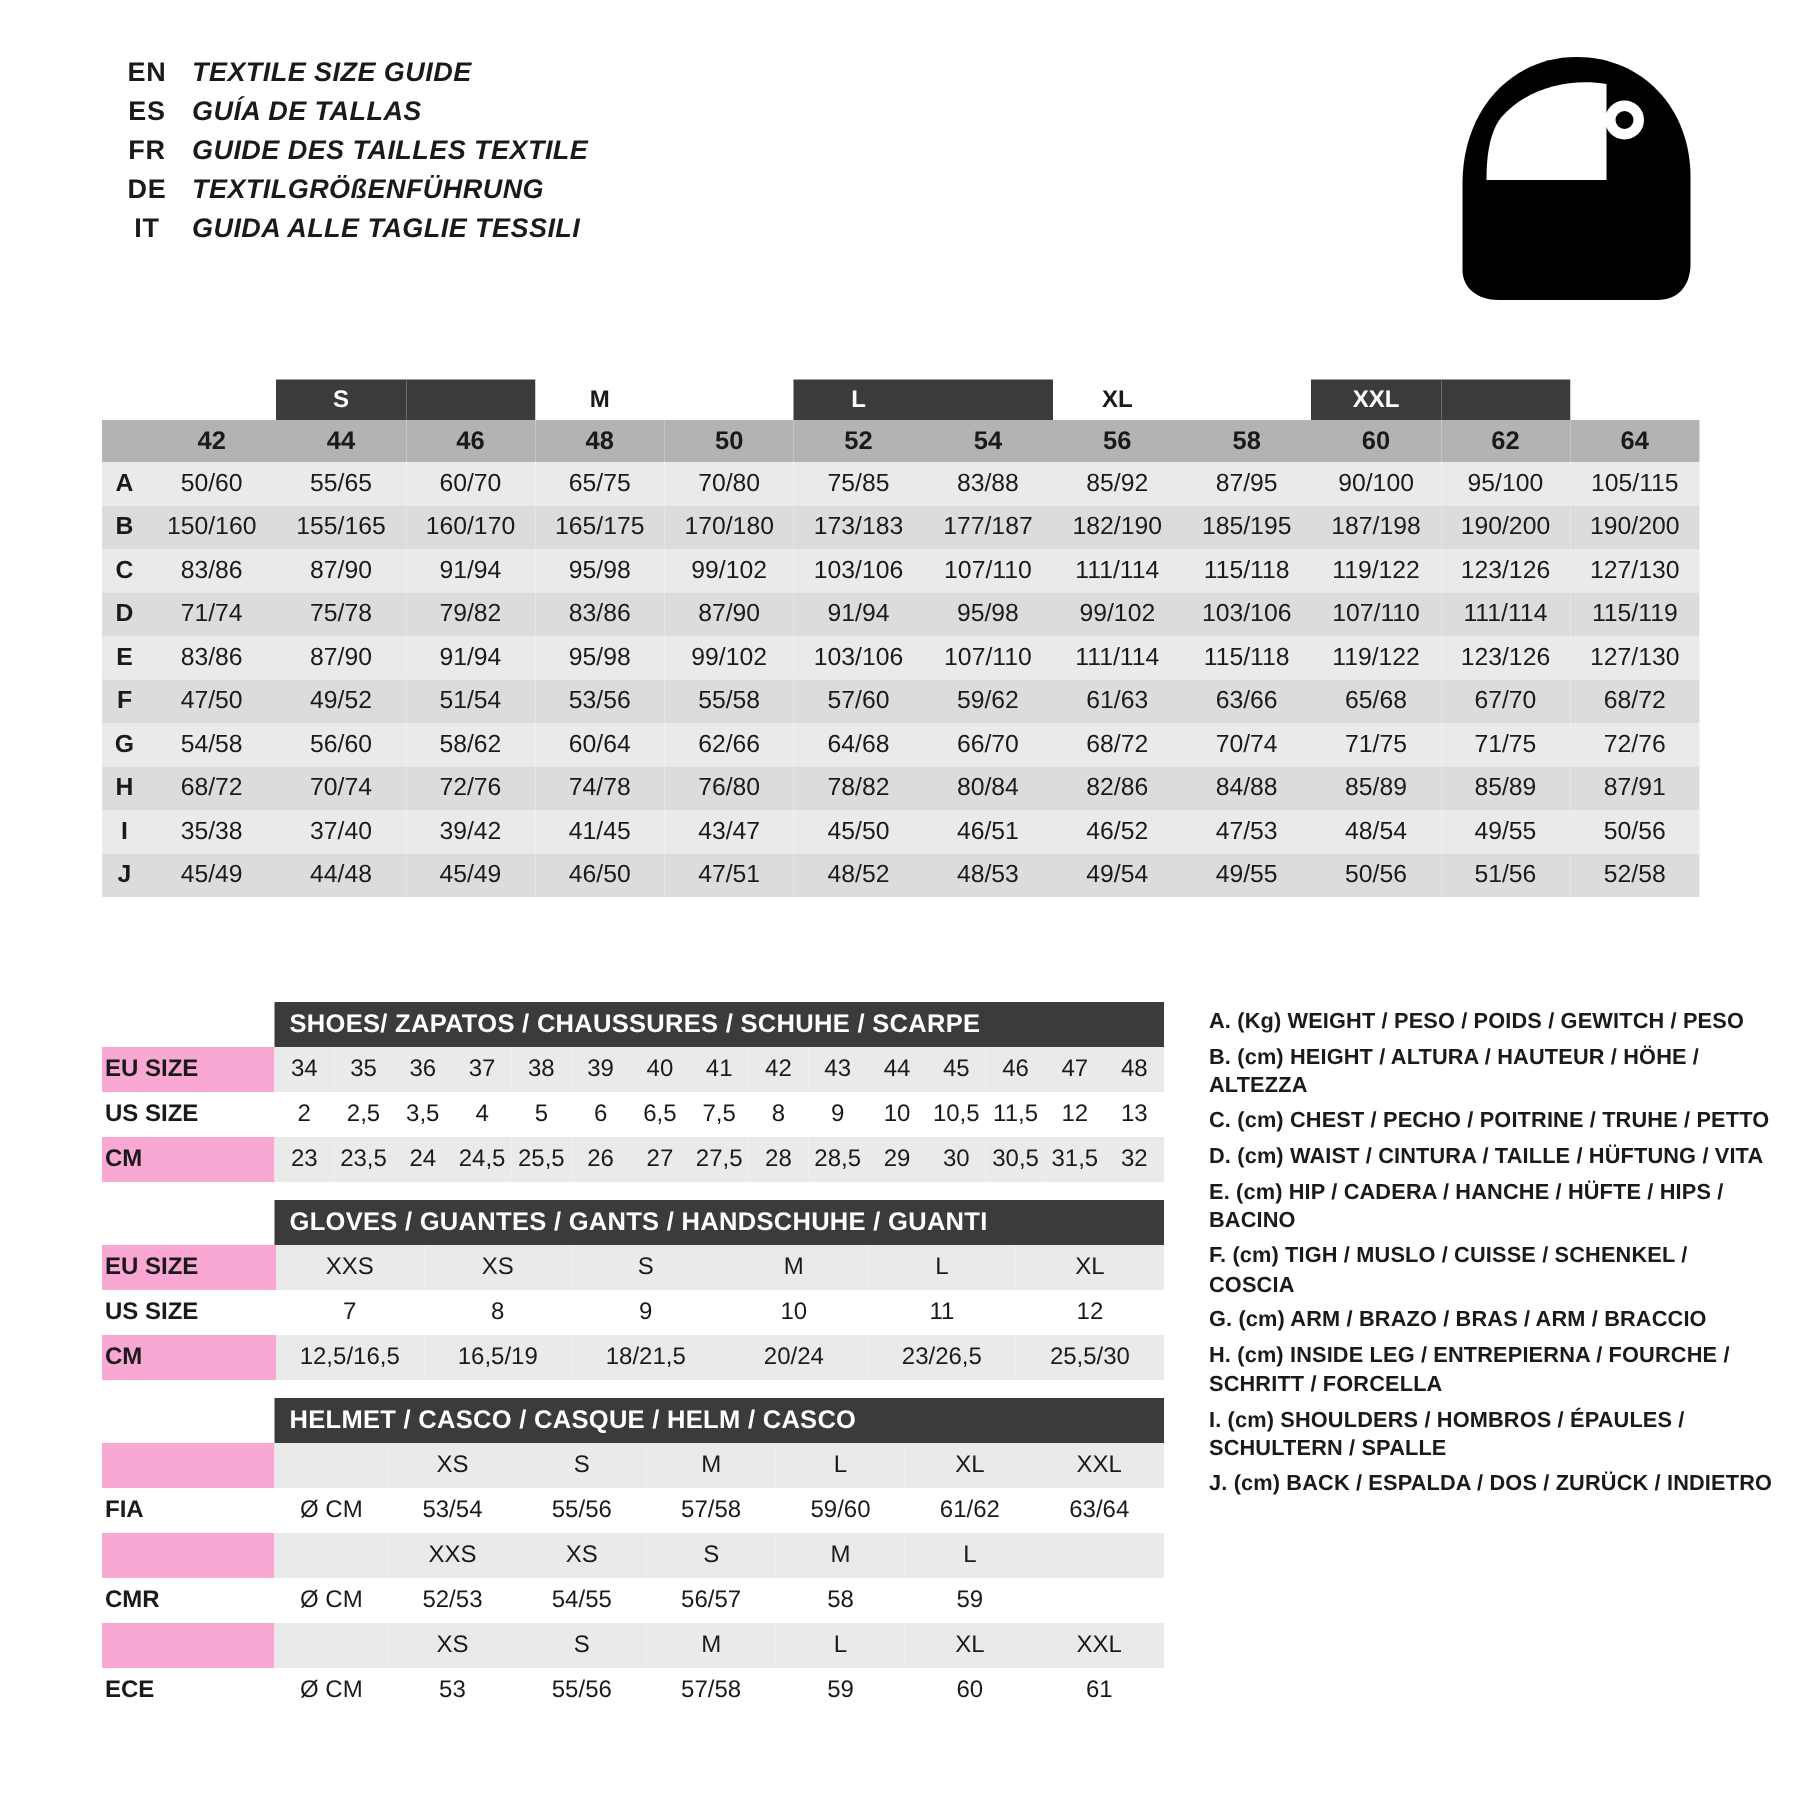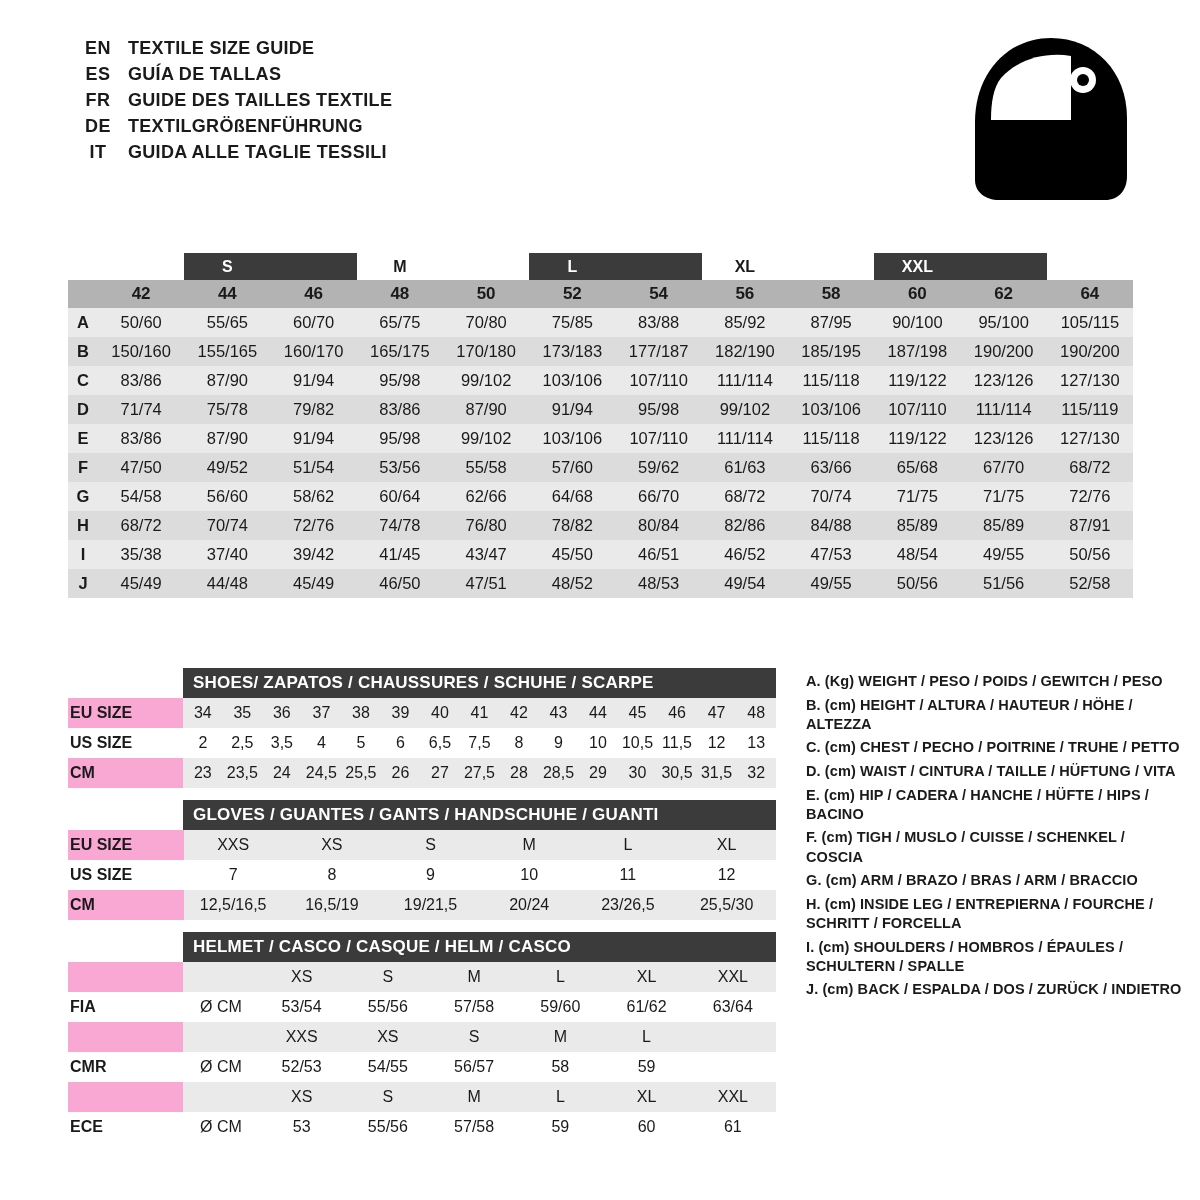--- a/index.html
+++ b/index.html
@@ -10,21 +10,21 @@
     color:#1a1a1a;
     position:relative;
     overflow:hidden;
   }
   .page{position:relative;width:1200px;height:1200px;}
 
   
   .header{position:absolute;left:68px;top:38px;}
   .hdr-row{display:flex;align-items:baseline;margin-bottom:5px;}
   .hdr-lang{width:60px;font-size:18px;font-weight:bold;letter-spacing:.5px;text-align:center;}
-  .hdr-text{font-size:18px;font-weight:bold;letter-spacing:.3px;}
+  .hdr-text{font-size:18px;font-weight:bold;letter-spacing:.3px;font-style:italic;}
 
   .helmet{position:absolute;left:955px;top:30px;width:190px;height:190px;}
 
   
   .main-table{position:absolute;left:68px;top:253px;width:1065px;border-collapse:collapse;}
   .main-table td{font-size:16.5px;text-align:center;padding:0;height:29px;vertical-align:middle;}
   .main-table tr.grouprow td{height:27px;color:#ffffff;font-weight:bold;font-size:16px;}
   .grp{background:#3b3b3b;}
   .grp-light{background:#ffffff;color:#1a1a1a !important;}
   .main-table tr.numrow td{background:#b3b3b3;font-weight:bold;font-size:17px;height:28px;}
@@ -369,21 +369,21 @@
           <td class="cell-c">8</td>
           <td class="cell-c">9</td>
           <td class="cell-c">10</td>
           <td class="cell-c">11</td>
           <td class="cell-c">12</td>
         </tr>
         <tr class="shade">
           <td class="lbl">CM</td>
           <td class="cell-c">12,5/16,5</td>
           <td class="cell-c">16,5/19</td>
-          <td class="cell-c">19/21,5</td>
+          <td class="cell-c">18/21,5</td>
           <td class="cell-c">20/24</td>
           <td class="cell-c">23/26,5</td>
           <td class="cell-c">25,5/30</td>
         </tr>
       </tbody>
     </table>
 
     <div class="spacer"></div>
 
     <div class="sec-title-wrap">

